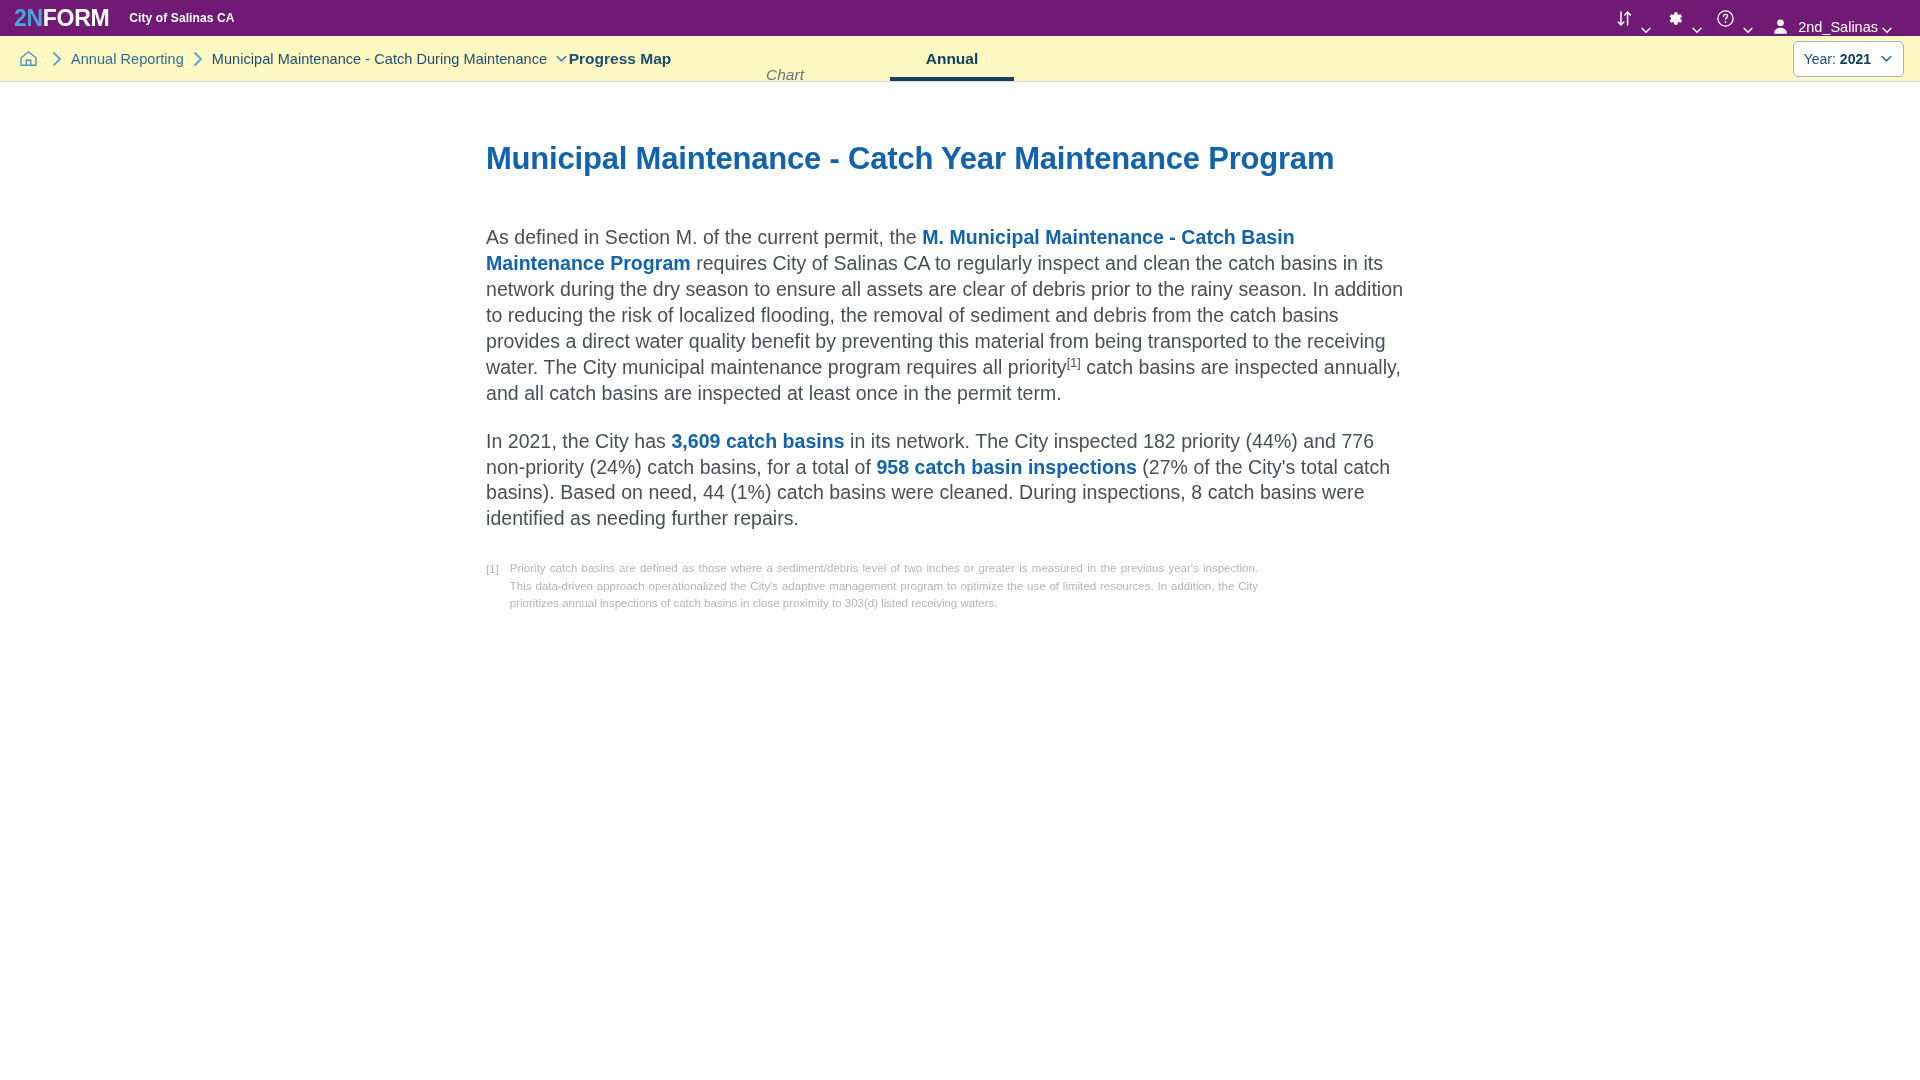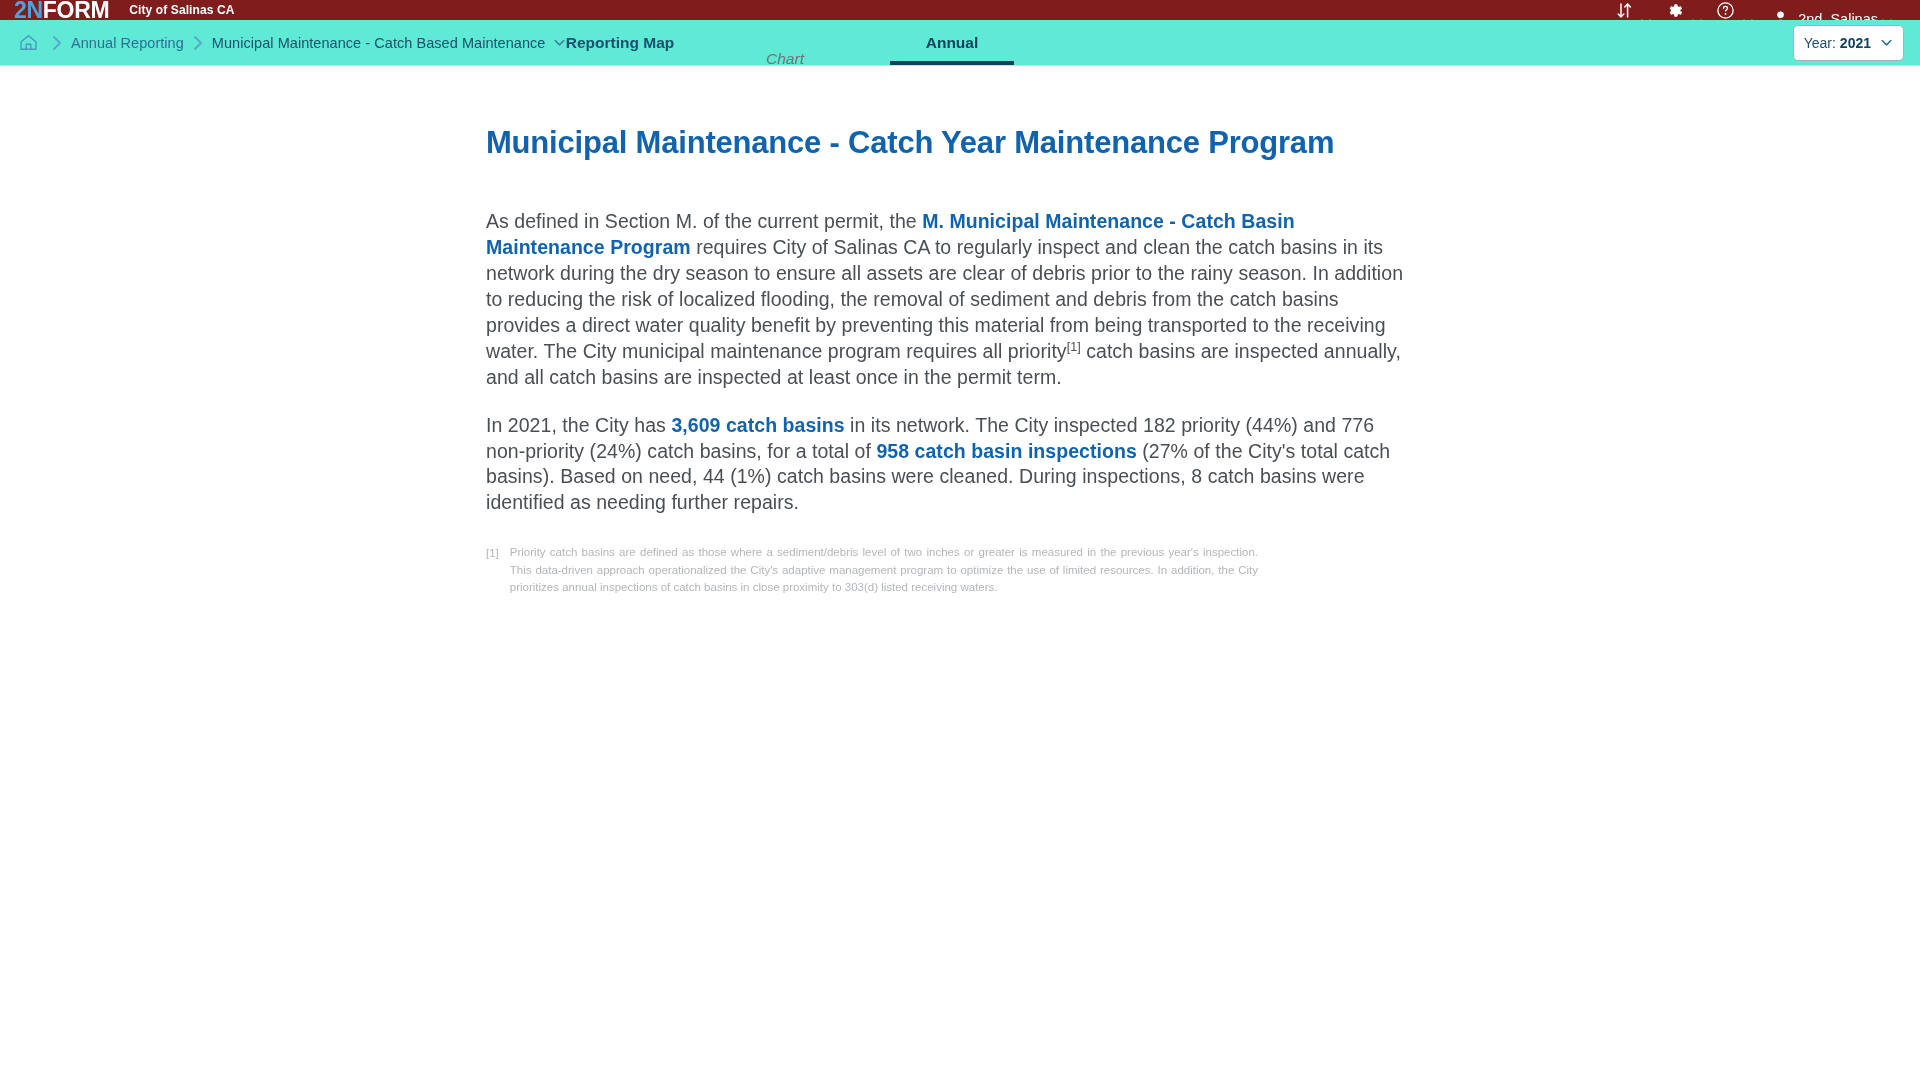--- a/index.html
+++ b/index.html
@@ -8,22 +8,22 @@
     padding: 0;
     width: 1920px;
     height: 1080px;
     background: #ffffff;
     font-family: "Liberation Sans", sans-serif;
     overflow: hidden;
   }
 
   
   .topbar {
-    height: 20px;
-    background: #7f1d1d;
+    height: 36px;
+    background: #701a75;
     display: flex;
     align-items: center;
     padding: 0 18px 0 14px;
     color: #ffffff;
   }
   .logo-wrap {
     display: flex;
     align-items: baseline;
     font-size: 23px;
     font-weight: bold;
@@ -68,21 +68,21 @@
   .tb-user {
     display: flex;
     align-items: center;
     padding-left: 8px;
     cursor: pointer;
   }
 
   
   .navbar {
     height: 46px;
-    background: #5eead4;
+    background: #fef9c3;
     border-bottom: 1px solid #d6d9dc;
     display: flex;
     align-items: stretch;
     position: relative;
   }
   .breadcrumb {
     display: flex;
     align-items: center;
     padding-left: 14px;
     gap: 0px;
@@ -323,31 +323,31 @@
     </div>
 
     <div class="crumb-link">Annual Reporting</div>
 
     <div class="crumb-sep">
       <svg width="14" height="18" viewBox="0 0 14 18" aria-hidden="true">
         <path d="M4 3 L10 9 L4 15" stroke="#5ba4d0" stroke-width="1.8" fill="none" stroke-linecap="round" stroke-linejoin="round"></path>
       </svg>
     </div>
 
-    <div class="crumb-current">Municipal Maintenance - Catch Based Maintenance</div>
+    <div class="crumb-current">Municipal Maintenance - Catch During Maintenance</div>
 
     <div class="crumb-caret">
       <svg width="13" height="13" viewBox="0 0 12 12" aria-hidden="true">
         <path d="M2 4.2 L6 8.2 L10 4.2" stroke="#3e7fa5" stroke-width="1.4" fill="none" stroke-linecap="round" stroke-linejoin="round"></path>
       </svg>
     </div>
   </div>
 
   <div class="tabs">
-    <div class="tab tab-progress">Reporting Map</div>
+    <div class="tab tab-progress">Progress Map</div>
     <div class="tab tab-chart">Chart</div>
     <div class="tab tab-summary active">Annual</div>
   </div>
 
   <div class="year-select">
     <span class="year-label">Year:</span>
     <span class="year-value">2021</span>
     <span class="year-caret">
       <svg width="13" height="13" viewBox="0 0 12 12" aria-hidden="true">
         <path d="M2 4.2 L6 8.2 L10 4.2" stroke="#2e6e96" stroke-width="1.4" fill="none" stroke-linecap="round" stroke-linejoin="round"></path>

